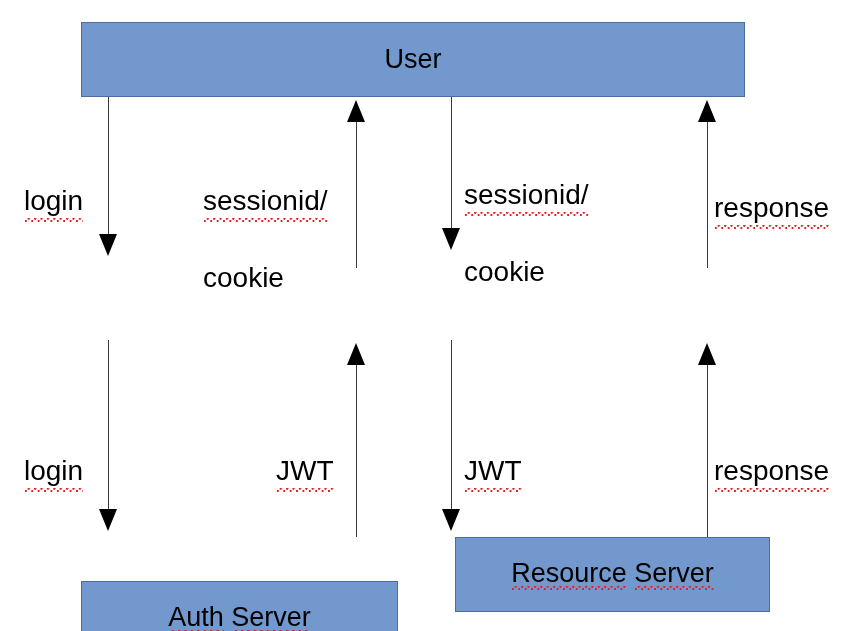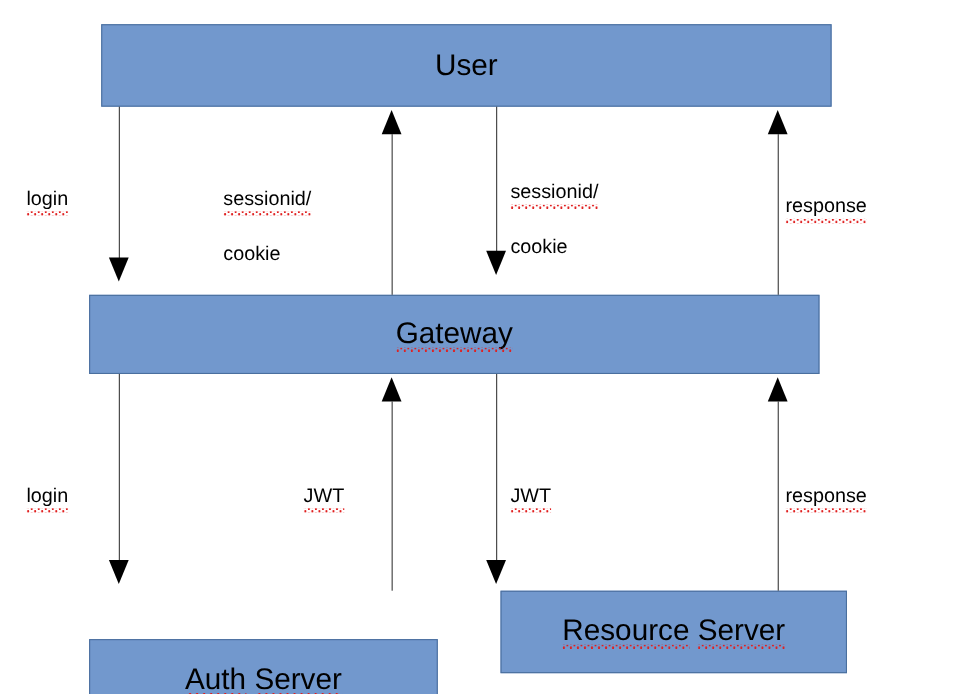--- a/index.html
+++ b/index.html
@@ -65,44 +65,39 @@
     border-right: 9px solid transparent;
     border-top: 22px solid #000000;
   }
   .arrow-head.up {
     border-left: 9px solid transparent;
     border-right: 9px solid transparent;
     border-bottom: 22px solid #000000;
   }
   .edge-label {
     position: absolute;
-    font-size: 18px;
+    font-size: 28px;
     color: #000000;
     line-height: 1.33;
     white-space: pre-line;
     color: #000;
   }
   .edge-label .ln { display: block; }
 </style>
 </head>
 <body>
 
 <div id="canvas">
 
-  <div class="node" style="left:92px; top:22px; width:664px; height:75px;">
+  <div class="node" style="left:81px; top:22px; width:664px; height:75px;">
     <span class="node-label">
       <span class="lbl">User</span>
     </span>
   </div>
 
-  <div class="node" style="left:81px; top:268px; width:664px; height:72px;">
-    <span class="node-label">
-      <span class="sq">Gateway</span>
-    </span>
-  </div>
 
   <div class="node" style="left:81px; top:537px; width:317px; height:75px;margin-top:44px;">
     <span class="node-label">
       <span class="sq">Auth</span> <span class="sq">Server</span>
     </span>
   </div>
 
   <div class="node" style="left:430px; top:537px; width:315px; height:75px;margin-left:25px;">
     <span class="node-label">
       <span class="sq">Resource</span> <span class="sq">Server</span>

